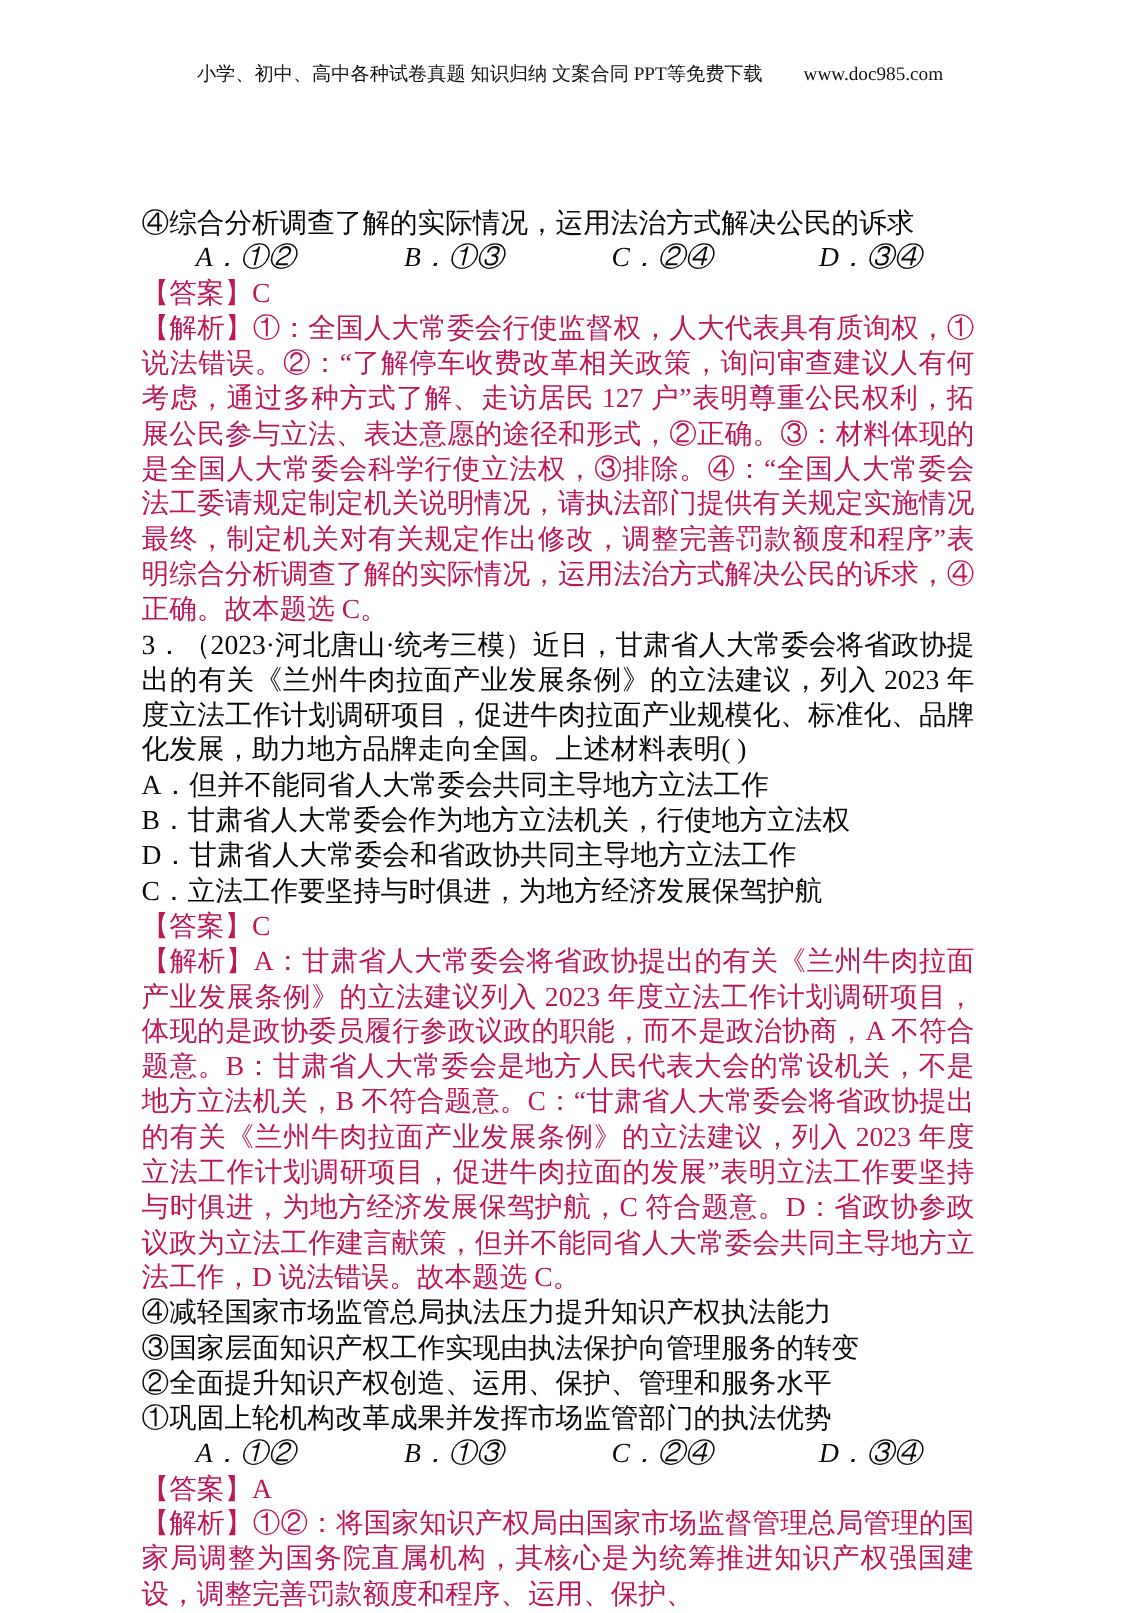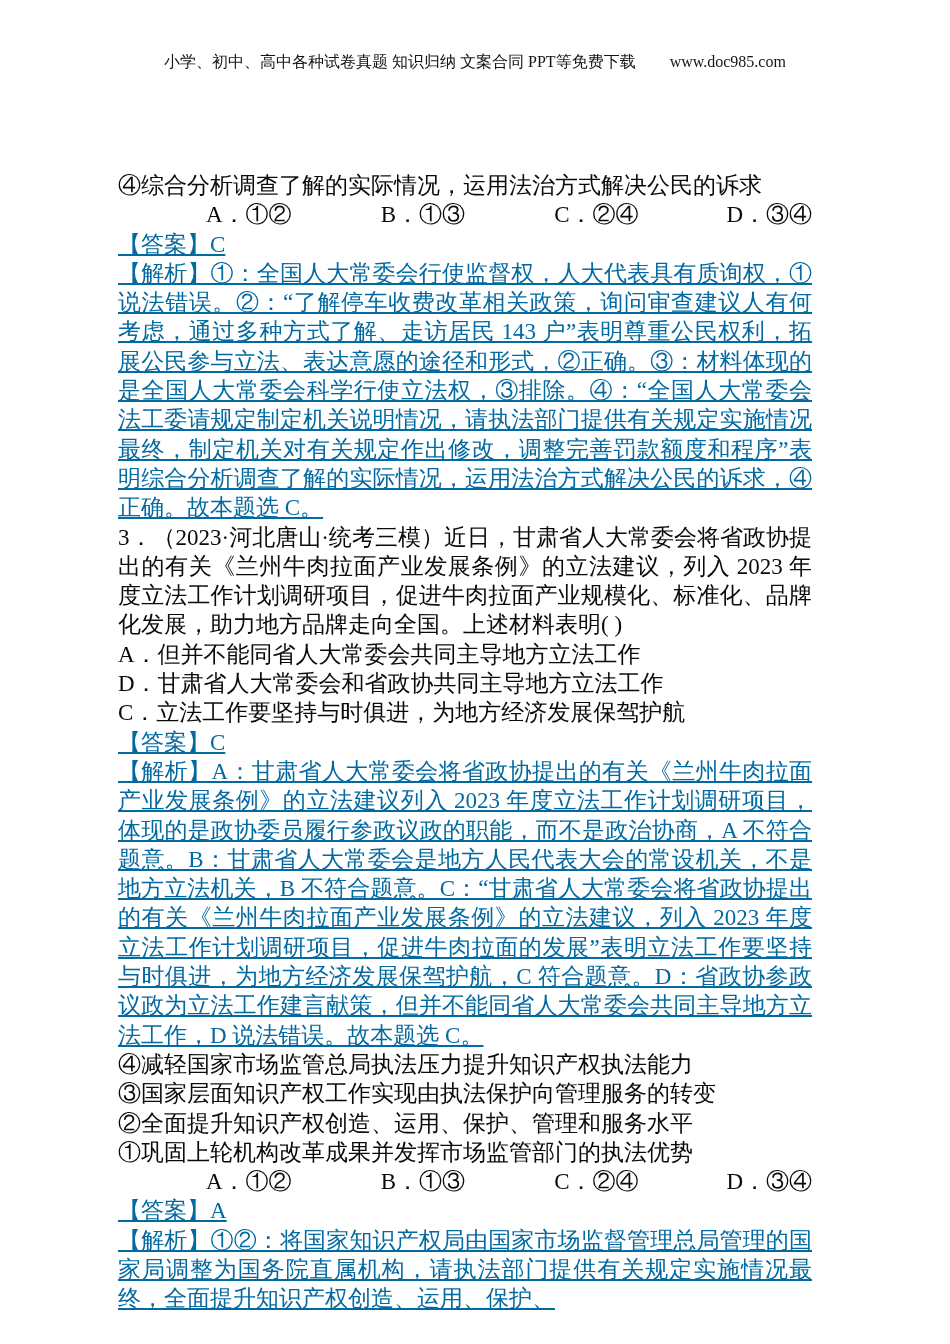--- a/index.html
+++ b/index.html
@@ -31,23 +31,23 @@
     font-size: 23px;
     line-height: 29.3px;
     margin-top: 48px;
   }
   .para {
     margin: 0;
     text-align: justify;
     text-justify: inter-character;
   }
   .black { color: #0a0a0a; }
-  .red { color: #0369a1; text-decoration: underline; }
+  .red { color: #be185d; }
   .options-row { display: flex; }
-  .options-row .opt { width: 25%; text-align: right; }
+  .options-row .opt { width: 25%; text-align: center; font-style: italic; }
 </style>
 </head>
 <body>
 
 <div class="page">
 
   <div class="header">
     <span>小学、初中、高中各种试卷真题 知识归纳 文案合同 PPT等免费下载</span>
     <span class="url">www.doc985.com</span>
   </div>
@@ -58,25 +58,26 @@
 
     <div class="para black options-row">
       <span class="opt">A．①②</span>
       <span class="opt">B．①③</span>
       <span class="opt">C．②④</span>
       <span class="opt">D．③④</span>
     </div>
 
     <p class="para red">【答案】C</p>
 
-    <p class="para red">【解析】①：全国人大常委会行使监督权，人大代表具有质询权，①说法错误。②：“了解停车收费改革相关政策，询问审查建议人有何考虑，通过多种方式了解、走访居民 143 户”表明尊重公民权利，拓展公民参与立法、表达意愿的途径和形式，②正确。③：材料体现的是全国人大常委会科学行使立法权，③排除。④：“全国人大常委会法工委请规定制定机关说明情况，请执法部门提供有关规定实施情况最终，制定机关对有关规定作出修改，调整完善罚款额度和程序”表明综合分析调查了解的实际情况，运用法治方式解决公民的诉求，④正确。故本题选 C。</p>
+    <p class="para red">【解析】①：全国人大常委会行使监督权，人大代表具有质询权，①说法错误。②：“了解停车收费改革相关政策，询问审查建议人有何考虑，通过多种方式了解、走访居民 127 户”表明尊重公民权利，拓展公民参与立法、表达意愿的途径和形式，②正确。③：材料体现的是全国人大常委会科学行使立法权，③排除。④：“全国人大常委会法工委请规定制定机关说明情况，请执法部门提供有关规定实施情况最终，制定机关对有关规定作出修改，调整完善罚款额度和程序”表明综合分析调查了解的实际情况，运用法治方式解决公民的诉求，④正确。故本题选 C。</p>
 
     <p class="para black">3．（2023·河北唐山·统考三模）近日，甘肃省人大常委会将省政协提出的有关《兰州牛肉拉面产业发展条例》的立法建议，列入 2023 年度立法工作计划调研项目，促进牛肉拉面产业规模化、标准化、品牌化发展，助力地方品牌走向全国。上述材料表明( )</p>
 
     <p class="para black">A．但并不能同省人大常委会共同主导地方立法工作</p>
+    <p class="para black">B．甘肃省人大常委会作为地方立法机关，行使地方立法权</p>
     <p class="para black">D．甘肃省人大常委会和省政协共同主导地方立法工作</p>
     <p class="para black">C．立法工作要坚持与时俱进，为地方经济发展保驾护航</p>
 
     <p class="para red">【答案】C</p>
 
     <p class="para red">【解析】A：甘肃省人大常委会将省政协提出的有关《兰州牛肉拉面产业发展条例》的立法建议列入 2023 年度立法工作计划调研项目，体现的是政协委员履行参政议政的职能，而不是政治协商，A 不符合题意。B：甘肃省人大常委会是地方人民代表大会的常设机关，不是地方立法机关，B 不符合题意。C：“甘肃省人大常委会将省政协提出的有关《兰州牛肉拉面产业发展条例》的立法建议，列入 2023 年度立法工作计划调研项目，促进牛肉拉面的发展”表明立法工作要坚持与时俱进，为地方经济发展保驾护航，C 符合题意。D：省政协参政议政为立法工作建言献策，但并不能同省人大常委会共同主导地方立法工作，D 说法错误。故本题选 C。</p>
 
 
     <p class="para black">④减轻国家市场监管总局执法压力提升知识产权执法能力</p>
     <p class="para black">③国家层面知识产权工作实现由执法保护向管理服务的转变</p>
@@ -85,16 +86,16 @@
 
     <div class="para black options-row">
       <span class="opt">A．①②</span>
       <span class="opt">B．①③</span>
       <span class="opt">C．②④</span>
       <span class="opt">D．③④</span>
     </div>
 
     <p class="para red">【答案】A</p>
 
-    <p class="para red">【解析】①②：将国家知识产权局由国家市场监督管理总局管理的国家局调整为国务院直属机构，请执法部门提供有关规定实施情况最终，全面提升知识产权创造、运用、保护、</p>
+    <p class="para red">【解析】①②：将国家知识产权局由国家市场监督管理总局管理的国家局调整为国务院直属机构，其核心是为统筹推进知识产权强国建设，调整完善罚款额度和程序、运用、保护、</p>
 
   </div>
 </div>
 
 </body></html>

